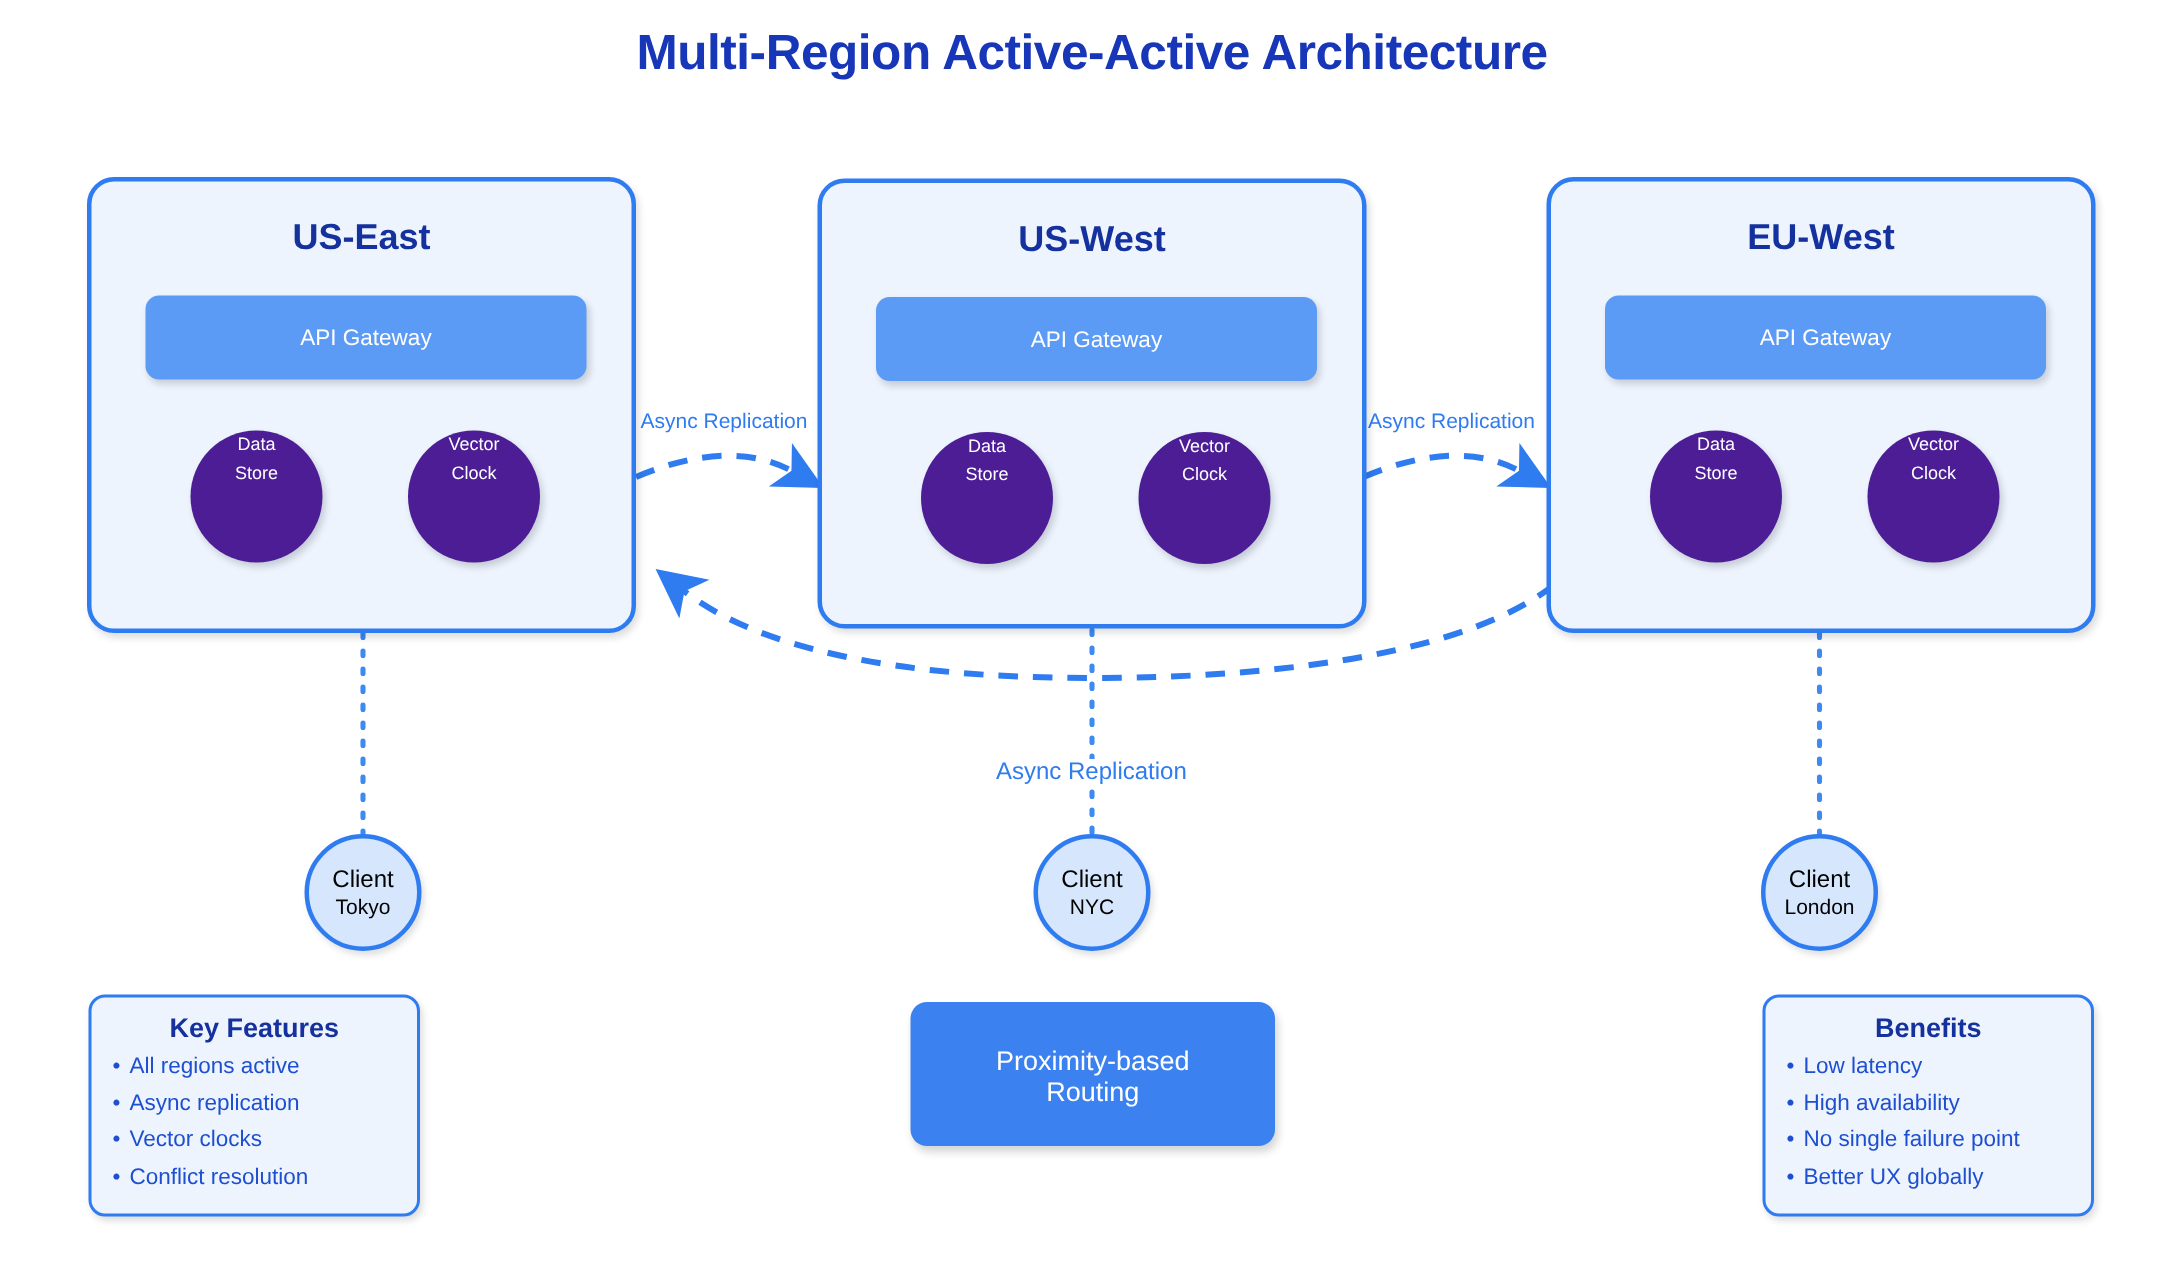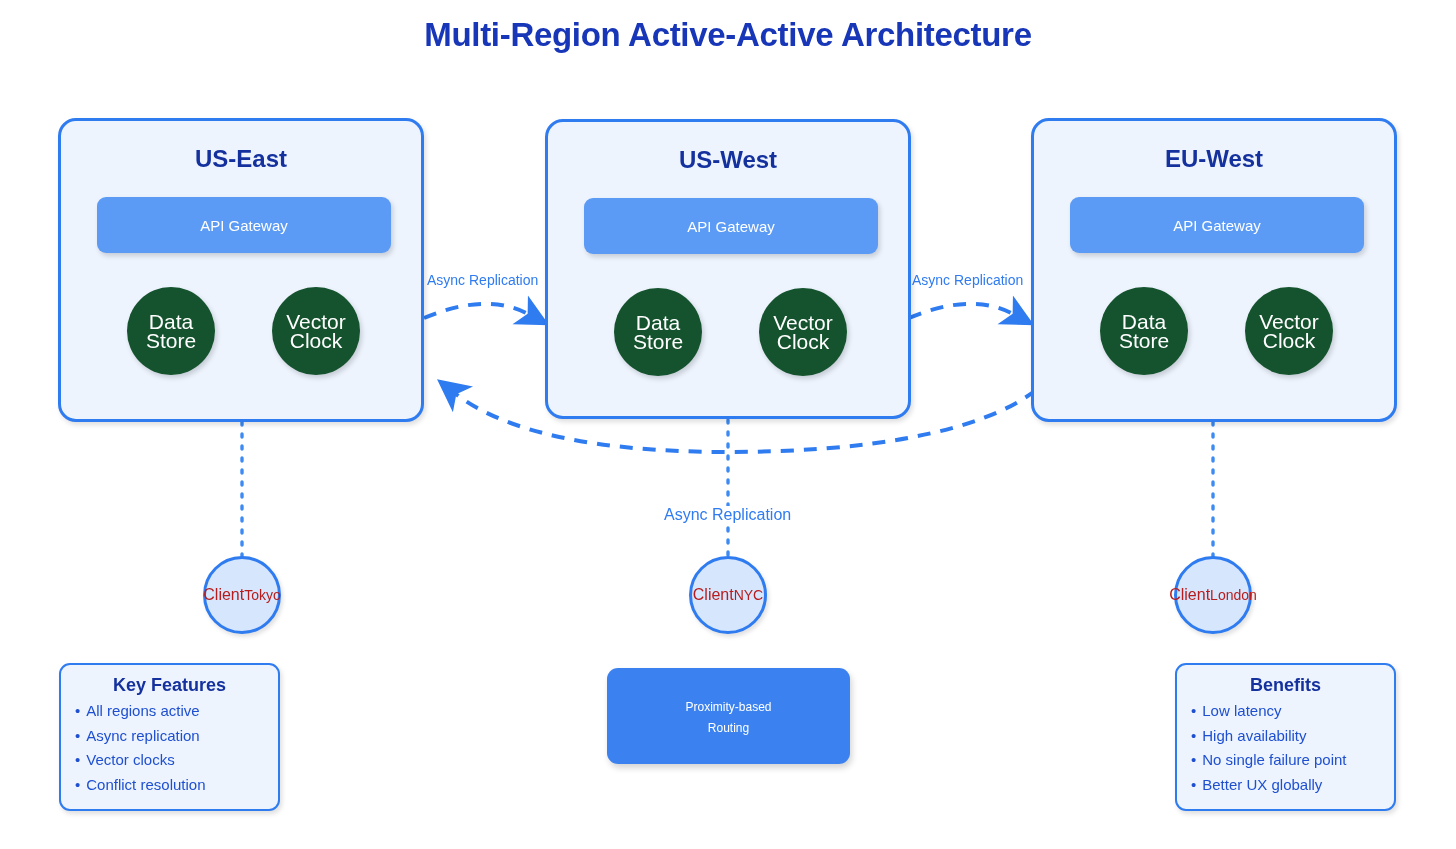--- a/index.html
+++ b/index.html
@@ -78,47 +78,47 @@
     display: flex;
     align-items: center;
     justify-content: center;
     box-shadow: 2px 3px 5px rgba(0,0,0,0.16);
   }
   .node {
     position: absolute;
     width: 88px;
     height: 88px;
     border-radius: 50%;
-    background: #14532d;
+    background: #4c1d95;
     color: #ffffff;
-    font-size: 21px;
+    font-size: 12px;
     line-height: 19px;
     text-align: center;
     display: flex;
-    align-items: center;
+    align-items: flex-start;
     justify-content: center;
     box-shadow: 2px 3px 5px rgba(0,0,0,0.17);
   }
   .node-ds { left: 66px; top: 166px; }
   .node-vc { left: 211px; top: 166px; }
 
   
   .client {
     position: absolute;
     width: 78px;
     height: 78px;
     box-sizing: border-box;
     border-radius: 50%;
     background: #d6e6fd;
     border: 3px solid #2f7bf0;
     display: flex;
-    flex-direction: row;
+    flex-direction: column;
     align-items: center;
     justify-content: center;
-    color: #b91c1c;
+    color: #000000;
     box-shadow: 2px 3px 4px rgba(0,0,0,0.12);
   }
   .client-title { font-size: 16px; line-height: 18px; }
   .client-sub   { font-size: 14px; line-height: 17px; }
 
   
   .infobox {
     position: absolute;
     box-sizing: border-box;
     background: #edf4fe;
@@ -158,21 +158,21 @@
     border-radius: 11px;
     color: #ffffff;
     text-align: center;
     box-shadow: 2px 4px 6px rgba(0,0,0,0.17);
     display: flex;
     flex-direction: column;
     align-items: center;
     justify-content: center;
   }
   .lb-title { font-size: 21px; font-weight: bold; line-height: 27px; }
-  .lb-sub   { font-size: 12px; line-height: 21px; margin-top: 3px; }
+  .lb-sub   { font-size: 18px; line-height: 21px; margin-top: 3px; }
 
   
   .edge-label {
     position: absolute;
     font-size: 14px;
     color: #2f7bf0;
     white-space: nowrap;
   }
   .edge-label.center {
     font-size: 16px;

